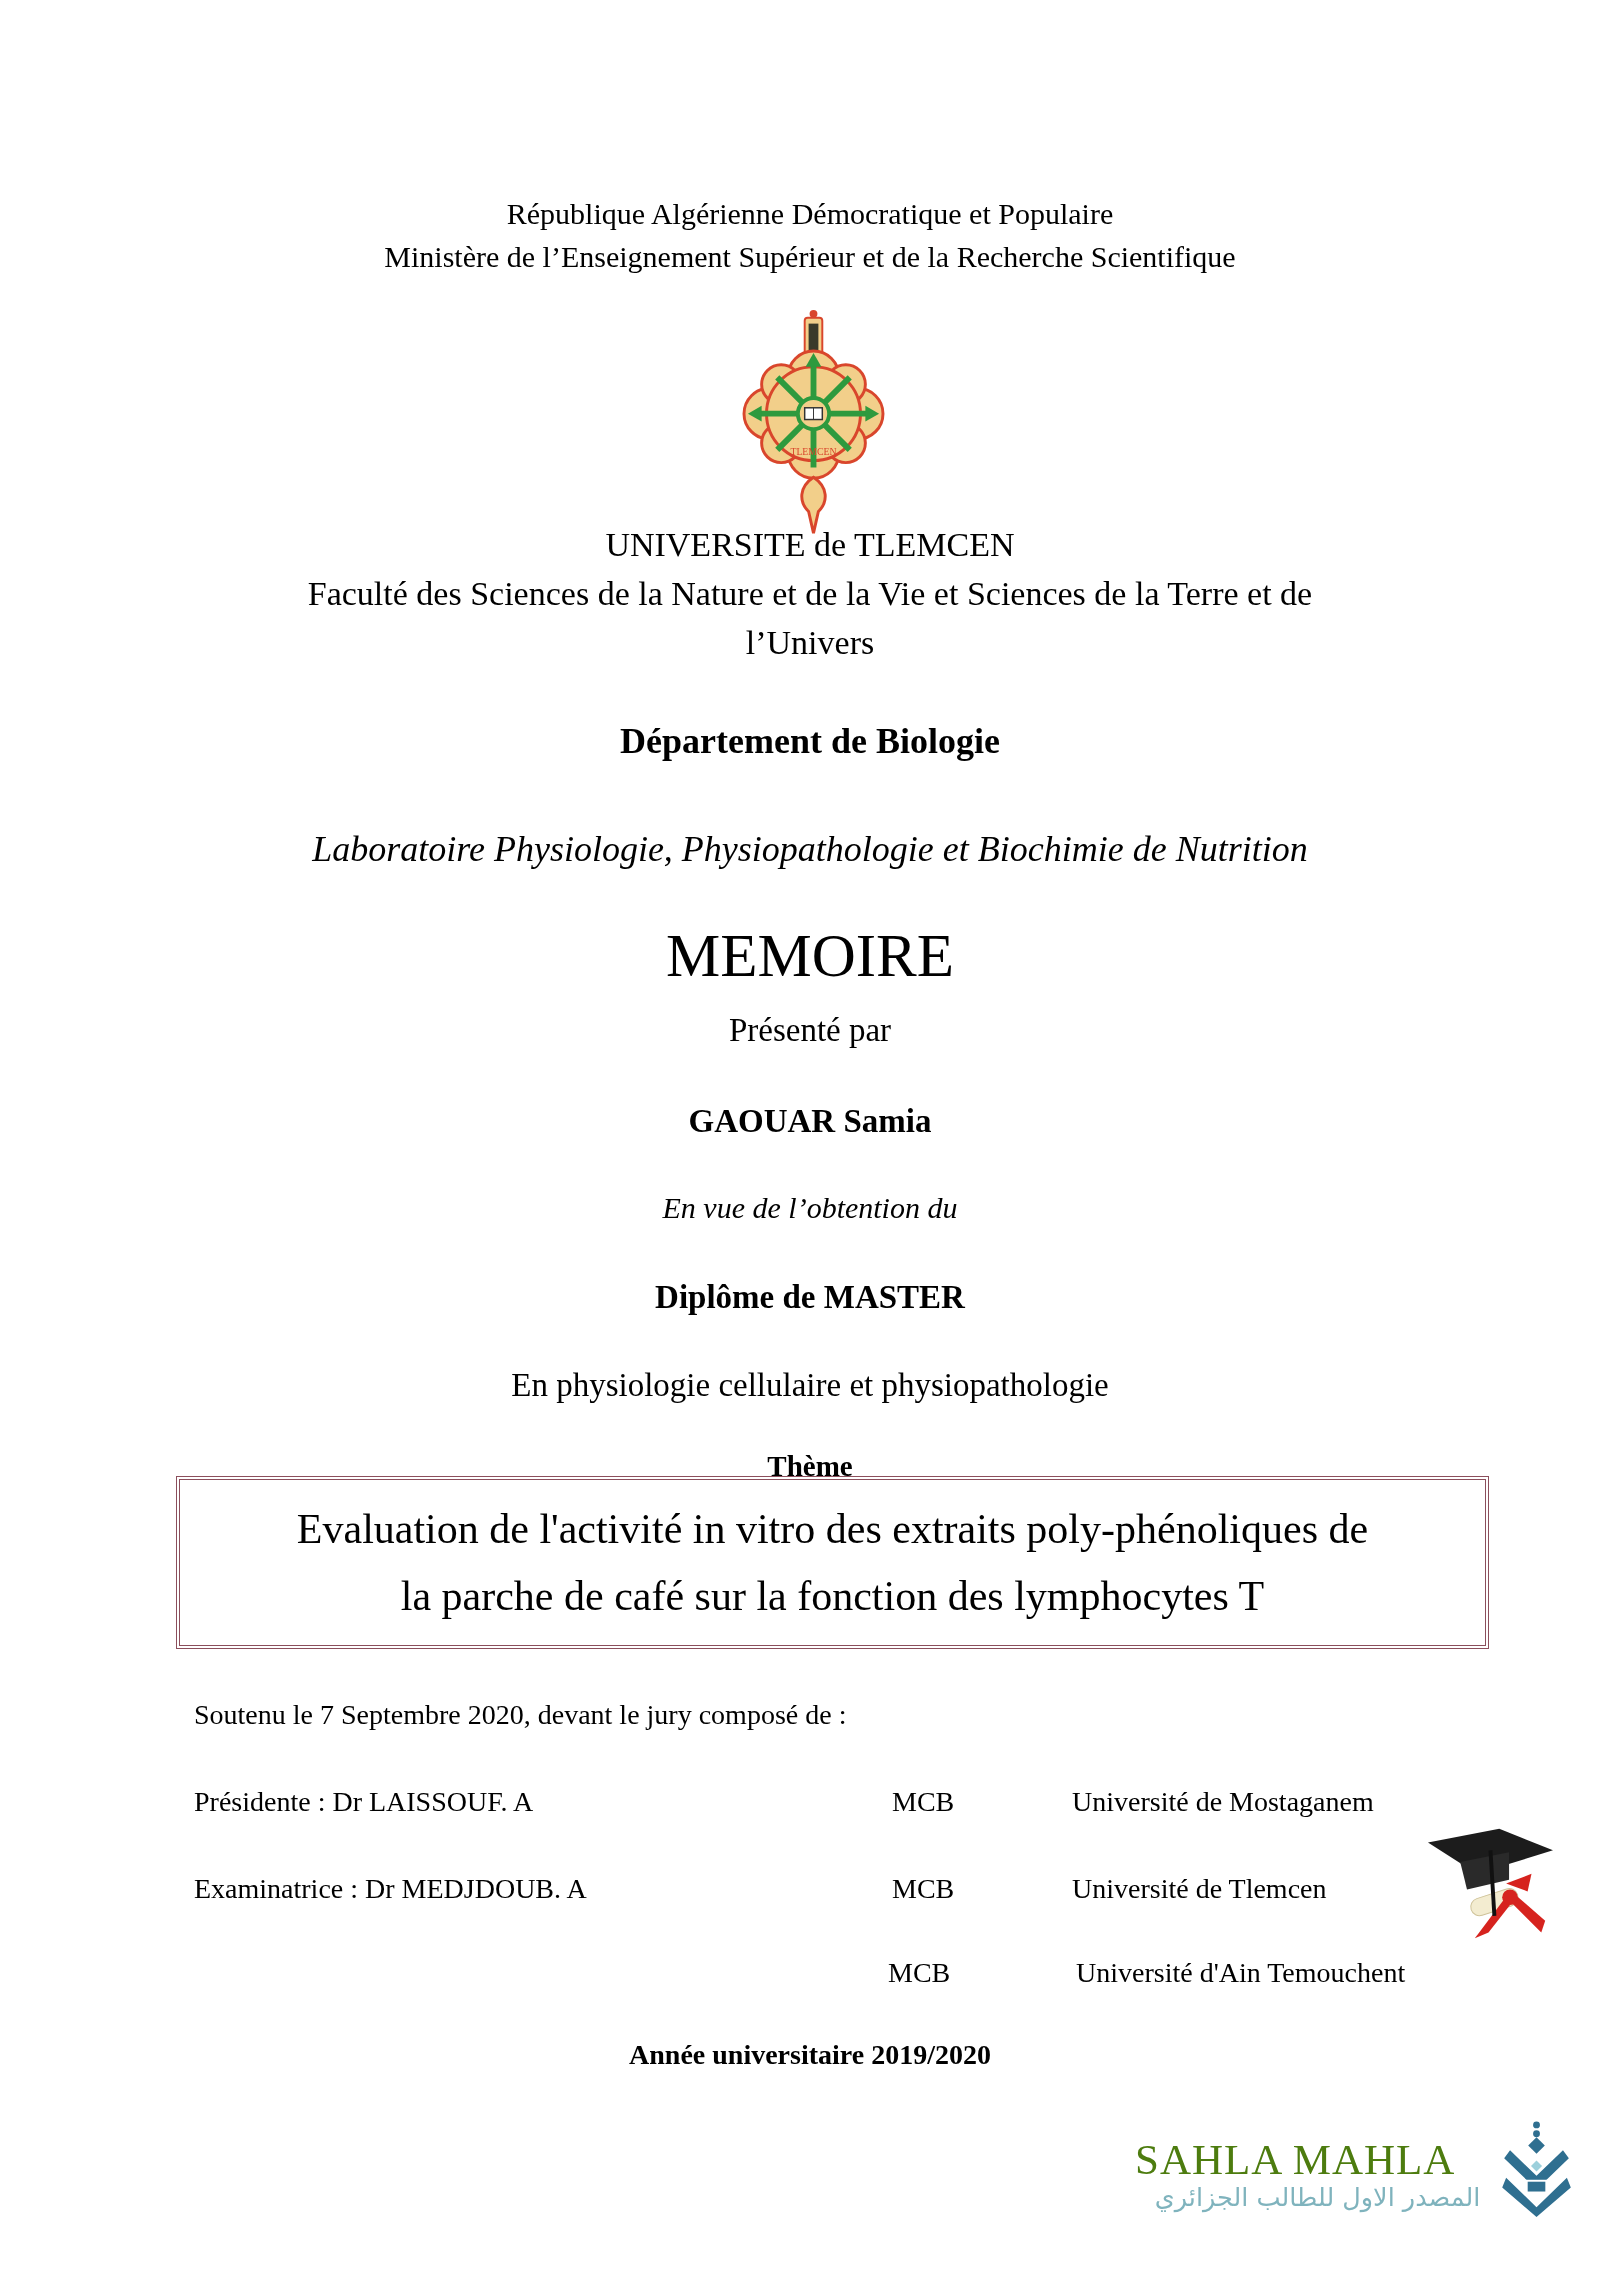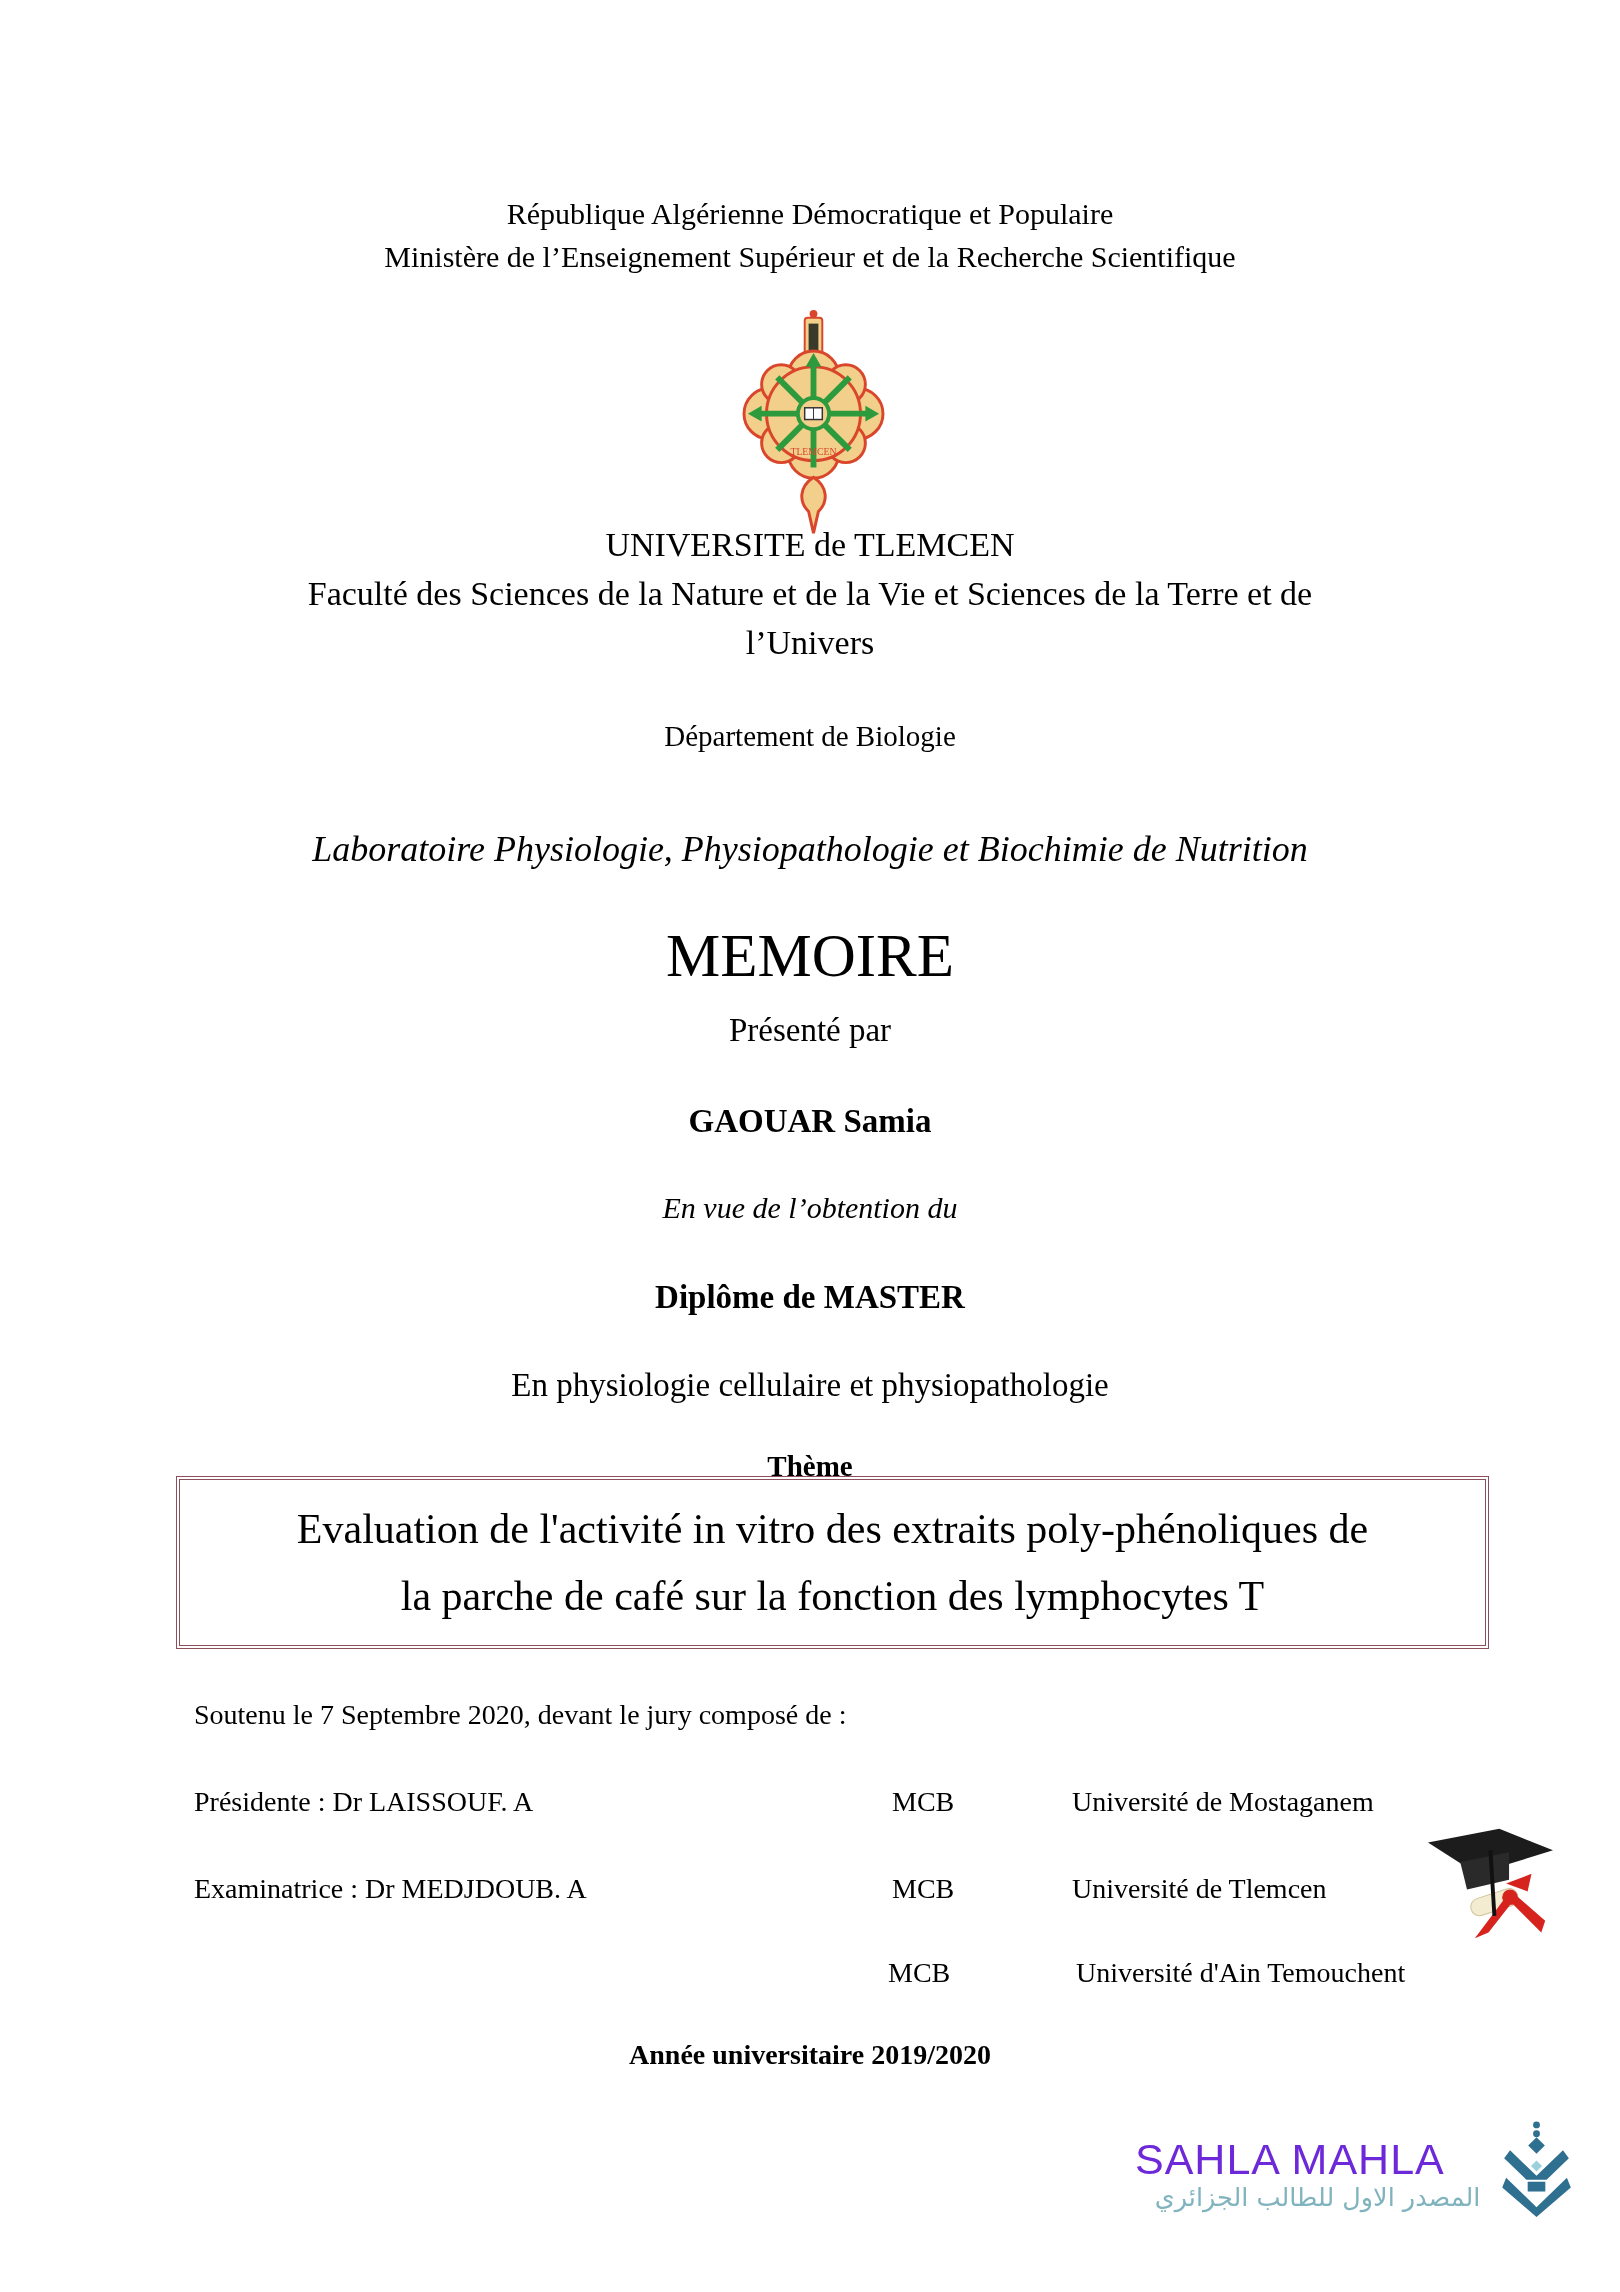--- a/index.html
+++ b/index.html
@@ -6,21 +6,21 @@
   body {
     width: 1620px; height: 2293px; position: relative; overflow: hidden;
     font-family: "Liberation Serif", "DejaVu Serif", serif; color: #000;
   }
   .abs { position: absolute; }
   .center { left: 0; width: 1620px; text-align: center; }
   .line { white-space: nowrap; }
 
   .hdr { font-size: 30px; line-height: 45px; }
   .univ { font-size: 34px; line-height: 51px; }
-  .dept { font-size: 29px; font-weight: normal; }
+  .dept { font-size: 36px; font-weight: bold; }
   .lab { font-size: 36px; font-style: italic; }
   .memoire { font-size: 61px; }
   .presente { font-size: 33px; }
   .author { font-size: 33px; font-weight: bold; }
   .vue { font-size: 30px; font-style: italic; }
   .diplome { font-size: 33px; font-weight: bold; }
   .spec { font-size: 33px; }
   .theme-label { font-size: 29px; font-weight: bold; margin-top: 32px; }
 
   .theme-box {
@@ -35,22 +35,22 @@
   .jury { font-size: 28px; }
   .jury-row { left: 194px; width: 1274px; height: 39px; }
   .jury-row span { position: absolute; top: 0; white-space: nowrap; }
   .col-role { left: 0; }
   .col-grade { left: 698px; }
   .col-univ { left: 878px; }
 
   .annee { font-size: 28px; font-weight: bold; }
 
   .sahla-word {
-    font-family: Liberation Sans, sans-serif;
-    font-size: 43px; letter-spacing: 1px; color: #6d28d9;
+    font-family: Liberation Serif, serif;
+    font-size: 43px; letter-spacing: 1px; color: #4d7c0f;
   }
   .sahla-arabic {
     font-family: "DejaVu Sans", sans-serif; font-size: 25.5px; color: #7fb3bd;
     direction: rtl;
   }
 </style>
 </head>
 <body>
 
 <div class="abs center line hdr" style="top:191px;">République Algérienne Démocratique et Populaire</div>

